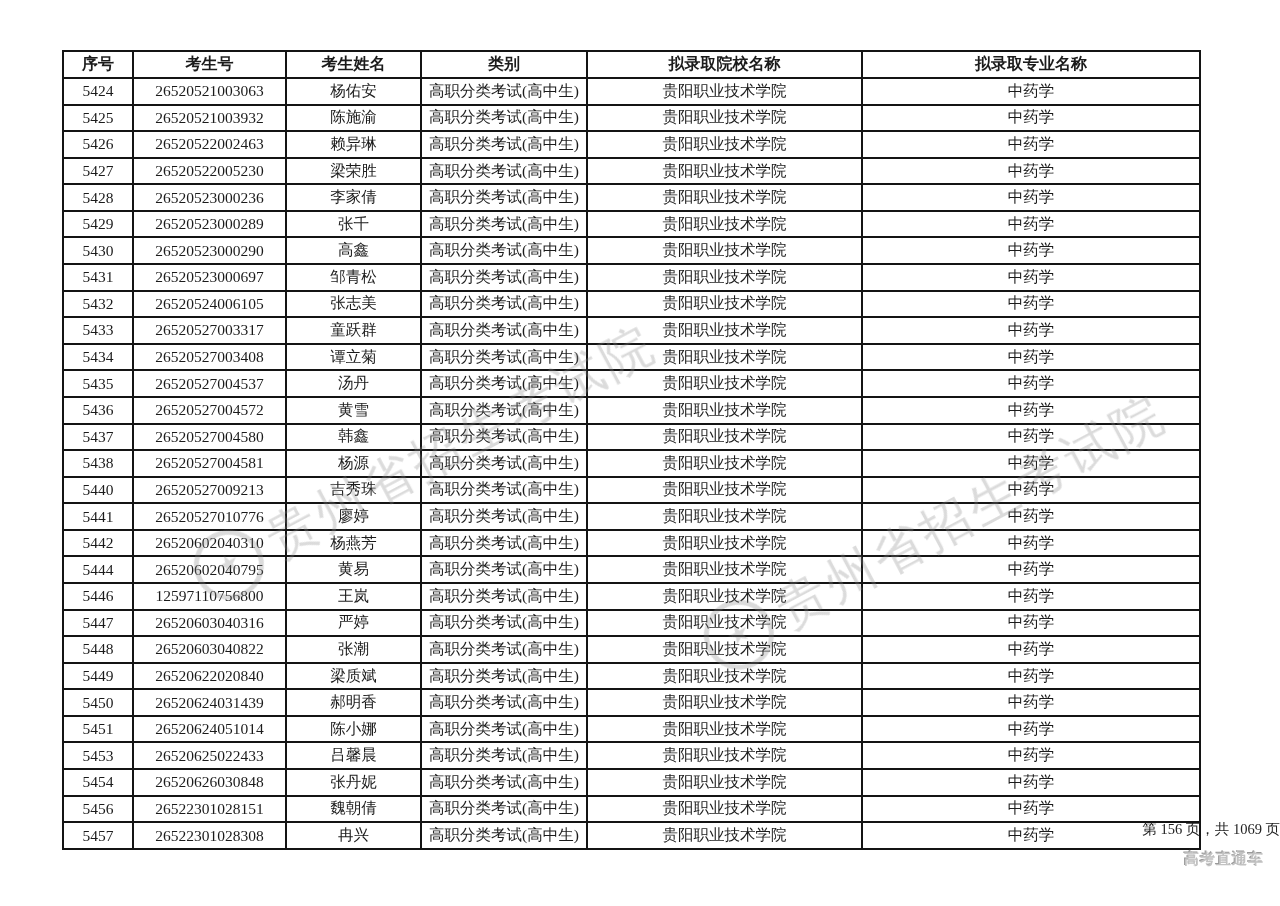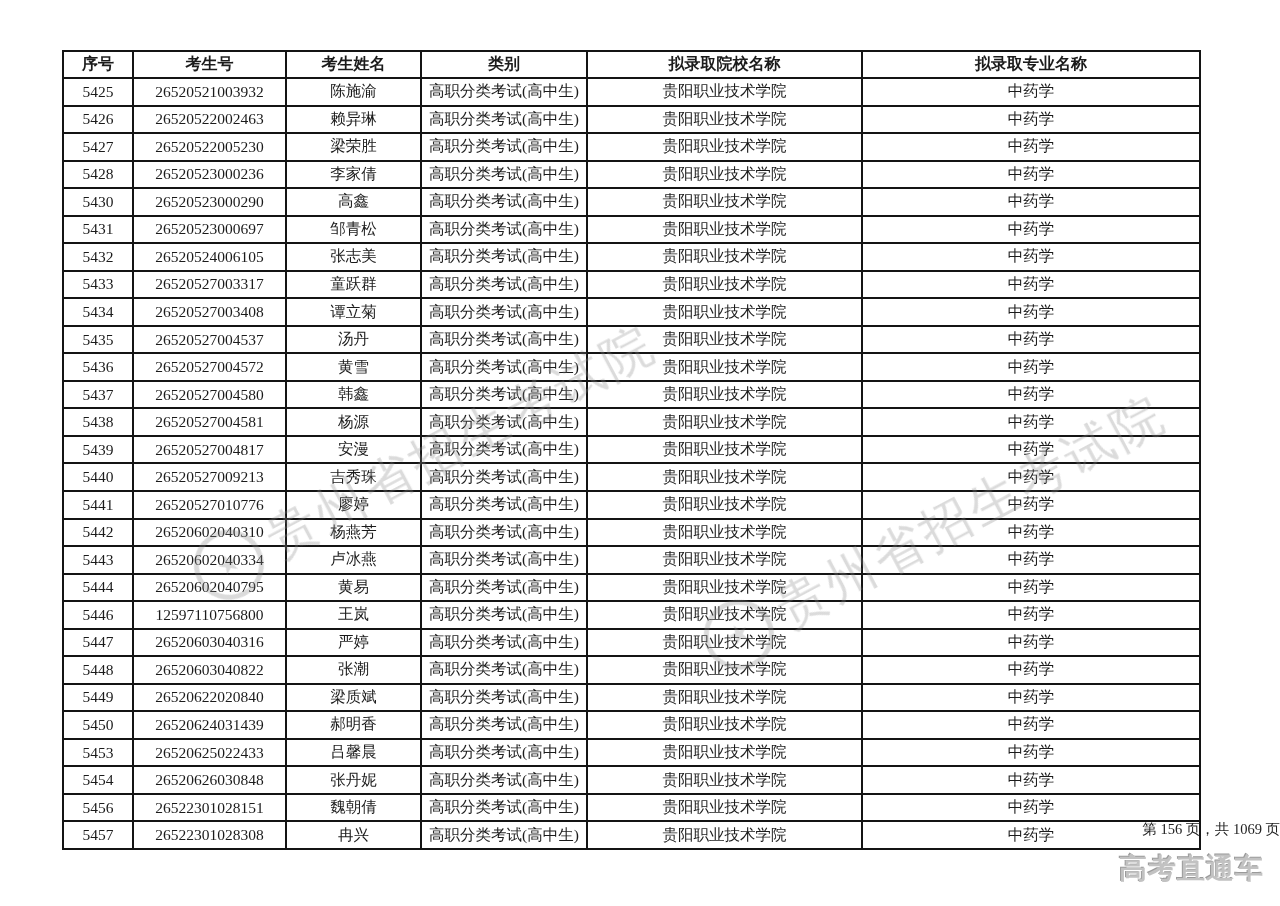--- a/index.html
+++ b/index.html
@@ -43,21 +43,21 @@
   }
   #wm1{left:195px;top:528px;}
   #wm2{left:705px;top:598px;}
   .page-footer{
     position:absolute;left:0;top:820px;width:100%;
     text-align:right;font-size:14.5px;color:#222222;
     font-family:Liberation Serif, serif;
   }
   .site-logo{
     position:absolute;top:850px;right:16px;
-    font-size:28px;font-weight:bold;letter-spacing:1px;
+    font-size:15px;font-weight:bold;letter-spacing:1px;
     color:#c2c2c2;
     text-shadow:1px 1px 0 #ffffff,-1px -1px 0 #9a9a9a;
     font-family:Liberation Mono, monospace;
   }
 </style>
 </head>
 <body>
 
 <div class="page">
 
@@ -75,20 +75,28 @@
           <th>序号</th>
           <th>考生号</th>
           <th>考生姓名</th>
           <th>类别</th>
           <th>拟录取院校名称</th>
           <th>拟录取专业名称</th>
         </tr>
     </thead>
     <tbody id="table-body">
         <tr>
+          <td>5424</td>
+          <td>26520521003063</td>
+          <td>杨佑安</td>
+          <td>高职分类考试(高中生)</td>
+          <td>贵阳职业技术学院</td>
+          <td>中药学</td>
+        </tr>
+        <tr>
           <td>5425</td>
           <td>26520521003932</td>
           <td>陈施渝</td>
           <td>高职分类考试(高中生)</td>
           <td>贵阳职业技术学院</td>
           <td>中药学</td>
         </tr>
         <tr>
           <td>5426</td>
           <td>26520522002463</td>
@@ -107,20 +115,28 @@
         </tr>
         <tr>
           <td>5428</td>
           <td>26520523000236</td>
           <td>李家倩</td>
           <td>高职分类考试(高中生)</td>
           <td>贵阳职业技术学院</td>
           <td>中药学</td>
         </tr>
         <tr>
+          <td>5429</td>
+          <td>26520523000289</td>
+          <td>张千</td>
+          <td>高职分类考试(高中生)</td>
+          <td>贵阳职业技术学院</td>
+          <td>中药学</td>
+        </tr>
+        <tr>
           <td>5430</td>
           <td>26520523000290</td>
           <td>高鑫</td>
           <td>高职分类考试(高中生)</td>
           <td>贵阳职业技术学院</td>
           <td>中药学</td>
         </tr>
         <tr>
           <td>5431</td>
           <td>26520523000697</td>
@@ -179,28 +195,20 @@
         </tr>
         <tr>
           <td>5438</td>
           <td>26520527004581</td>
           <td>杨源</td>
           <td>高职分类考试(高中生)</td>
           <td>贵阳职业技术学院</td>
           <td>中药学</td>
         </tr>
         <tr>
-          <td>5439</td>
-          <td>26520527004817</td>
-          <td>安漫</td>
-          <td>高职分类考试(高中生)</td>
-          <td>贵阳职业技术学院</td>
-          <td>中药学</td>
-        </tr>
-        <tr>
           <td>5440</td>
           <td>26520527009213</td>
           <td>吉秀珠</td>
           <td>高职分类考试(高中生)</td>
           <td>贵阳职业技术学院</td>
           <td>中药学</td>
         </tr>
         <tr>
           <td>5441</td>
           <td>26520527010776</td>
@@ -211,28 +219,20 @@
         </tr>
         <tr>
           <td>5442</td>
           <td>26520602040310</td>
           <td>杨燕芳</td>
           <td>高职分类考试(高中生)</td>
           <td>贵阳职业技术学院</td>
           <td>中药学</td>
         </tr>
         <tr>
-          <td>5443</td>
-          <td>26520602040334</td>
-          <td>卢冰燕</td>
-          <td>高职分类考试(高中生)</td>
-          <td>贵阳职业技术学院</td>
-          <td>中药学</td>
-        </tr>
-        <tr>
           <td>5444</td>
           <td>26520602040795</td>
           <td>黄易</td>
           <td>高职分类考试(高中生)</td>
           <td>贵阳职业技术学院</td>
           <td>中药学</td>
         </tr>
         <tr>
           <td>5446</td>
           <td>12597110756800</td>
@@ -262,20 +262,28 @@
           <td>26520622020840</td>
           <td>梁质斌</td>
           <td>高职分类考试(高中生)</td>
           <td>贵阳职业技术学院</td>
           <td>中药学</td>
         </tr>
         <tr>
           <td>5450</td>
           <td>26520624031439</td>
           <td>郝明香</td>
+          <td>高职分类考试(高中生)</td>
+          <td>贵阳职业技术学院</td>
+          <td>中药学</td>
+        </tr>
+        <tr>
+          <td>5451</td>
+          <td>26520624051014</td>
+          <td>陈小娜</td>
           <td>高职分类考试(高中生)</td>
           <td>贵阳职业技术学院</td>
           <td>中药学</td>
         </tr>
         <tr>
           <td>5453</td>
           <td>26520625022433</td>
           <td>吕馨晨</td>
           <td>高职分类考试(高中生)</td>
           <td>贵阳职业技术学院</td>

